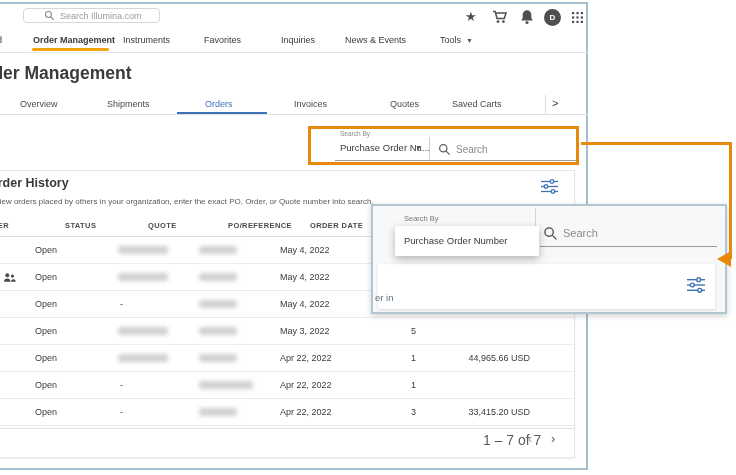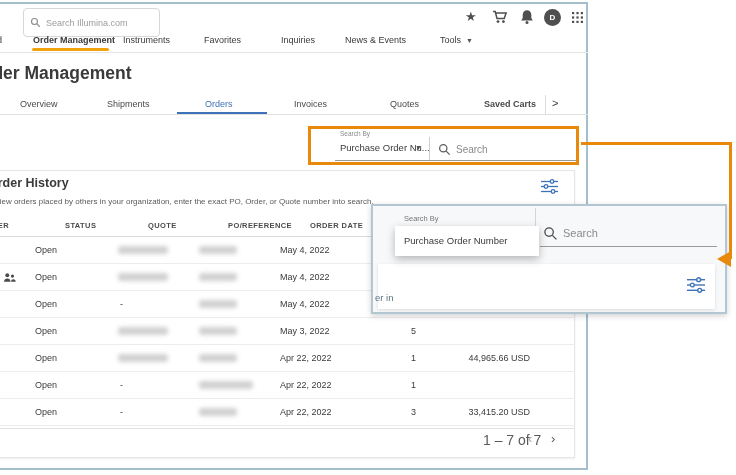--- a/index.html
+++ b/index.html
@@ -2,22 +2,22 @@
 <html><head>
 <meta charset="utf-8">
 <style>
   html,body{margin:0;padding:0;background:#fff;}
   .stage{position:relative;width:736px;height:475px;overflow:hidden;
          font-family:"Liberation Sans","DejaVu Sans",sans-serif;background:#fff;}
   .abs{position:absolute;}
   .window-frame{left:-40px;top:2px;width:628px;height:468px;background:#fff;
                 border:2px solid #A4BECB;box-sizing:border-box;}
   
-  .search-box{left:23px;top:8px;width:137px;height:29px;border:1px solid #D7D7D7;border-radius:4px;
-              box-sizing:border-box;display:flex;align-items:center;gap:5px;padding-left:6px;}
+  .search-box{left:23px;top:8px;width:137px;height:15px;border:1px solid #D7D7D7;border-radius:4px;
+              box-sizing:border-box;display:flex;align-items:center;gap:5px;padding-left:20px;}
   .search-box .ph{font-size:9px;color:#9C9C9C;}
   .ticon{color:#4F4F4F;}
   .avatar{left:544px;top:9px;width:17px;height:17px;border-radius:50%;background:#4F4F4F;color:#fff;
           font-size:8px;font-weight:bold;display:flex;align-items:center;justify-content:center;}
   
   .navitem{top:35px;font-size:9px;color:#3A3A3A;white-space:nowrap;cursor:pointer;}
   .nav-underline{left:32px;top:48px;width:77px;height:3px;background:#F2A30B;border-radius:2px;}
   .hline{background:#E4E4E4;height:1px;}
   .page-title{left:-28px;top:63px;font-size:17.5px;font-weight:600;color:#3A3A3A;white-space:nowrap;}
   
@@ -106,21 +106,21 @@
   <div class="abs hline" style="left:-40px;top:52px;width:628px;"></div>
 
   <div class="abs page-title">Order Management</div>
 
   <div class="abs tab" style="left:20px;">Overview</div>
   <div class="abs tab" style="left:107px;">Shipments</div>
   <div class="abs tab active" style="left:205px;">Orders</div>
   <div class="abs tab-underline"></div>
   <div class="abs tab" style="left:294px;">Invoices</div>
   <div class="abs tab" style="left:384px;margin-left:6px;">Quotes</div>
-  <div class="abs tab" style="left:484px;font-weight:bold;">Saved Carts</div>
+  <div class="abs tab" style="left:452px;">Saved Carts</div>
   <div class="abs vline" style="left:545px;top:95px;height:19px;background:#DCDCDC;"></div>
   <div class="abs" style="left:552px;top:97px;font-size:11px;color:#3A3A3A;cursor:pointer;">&gt;</div>
   <div class="abs hline" style="left:-40px;top:114px;width:628px;background:#E0E0E0;"></div>
 
   <div class="abs sb-label" style="left:340px;top:130px;">Search By</div>
   <div class="abs sb-value" style="left:340px;top:142px;">Purchase Order Nu...</div>
   <div class="abs" style="left:415px;top:144px;font-size:7px;color:#555;">▼</div>
   <div class="abs vline" style="left:429px;top:137px;height:23px;"></div>
   <svg class="abs" style="left:438px;top:143px;" width="13" height="13" viewBox="0 0 16 16">
       <circle cx="6.5" cy="6.5" r="4.5" fill="none" stroke="#5A5A5A" stroke-width="1.5"></circle>

